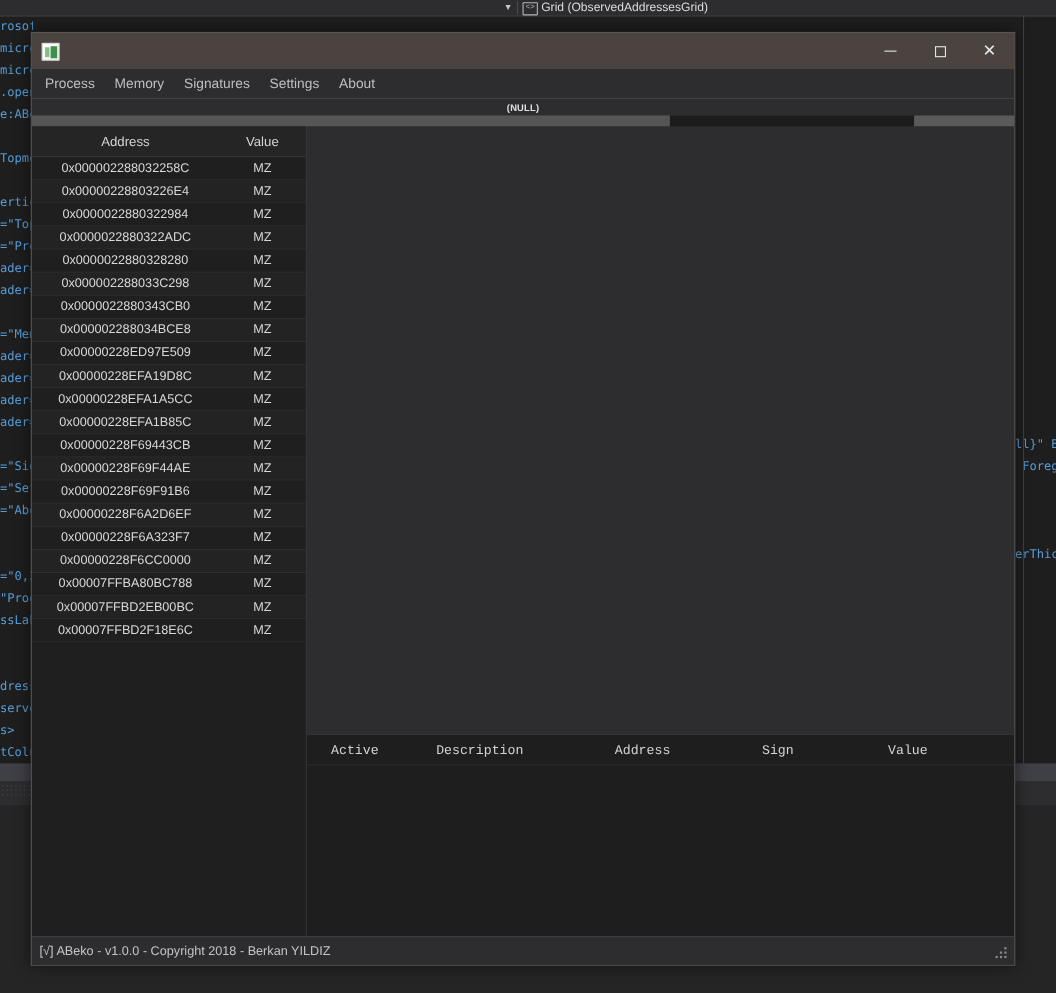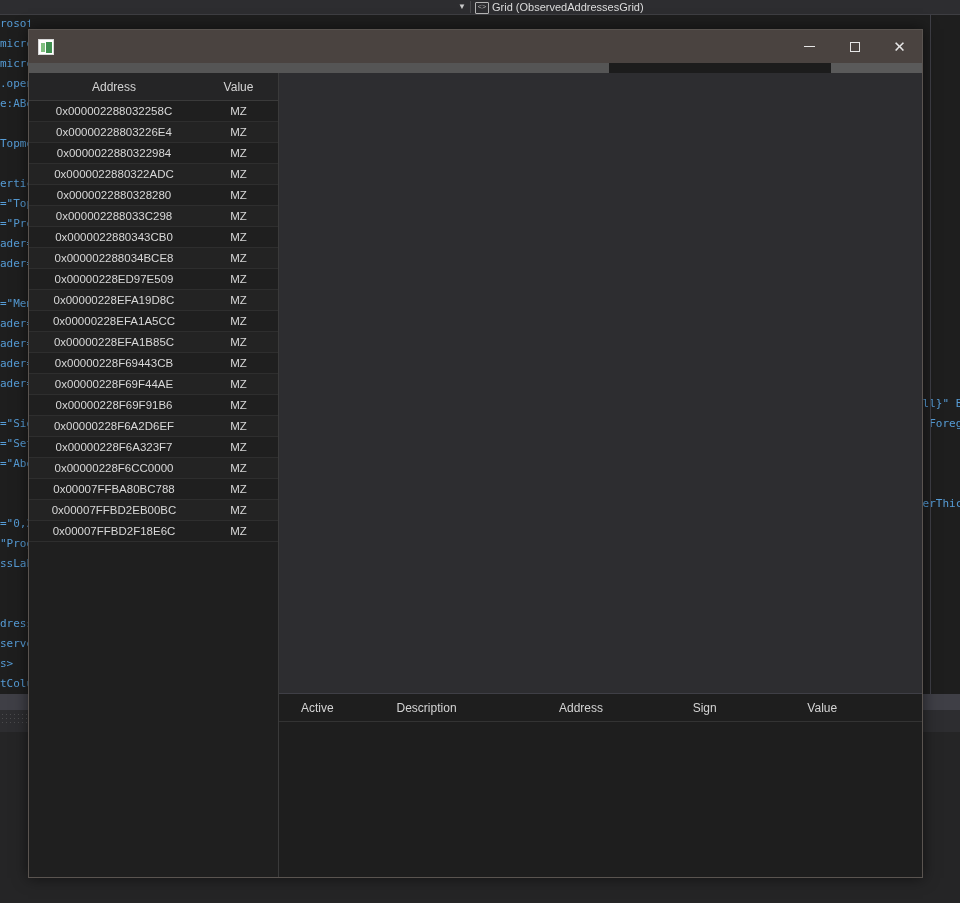--- a/index.html
+++ b/index.html
@@ -298,20 +298,21 @@
   }
 
   
   #bottom-table {
     height: 183px;
     background: #1e1e1e;
     border-top: 1px solid #3f3f46;
     display: flex;
     flex-direction: column;
     flex: 0 0 auto;
+    font-family: Liberation Mono, monospace;
   }
   #bt-head {
     height: 27px;
     display: flex;
     align-items: center;
     border-bottom: 1px solid #333333;
     background: #1e1e1e;
     flex: 0 0 auto;
   }
   #bt-head .bh {
@@ -550,21 +551,31 @@
         <span class="glyph-min"></span>
       </div>
     <div class="winbtn">
         <span class="glyph-max"></span>
       </div>
     <div class="winbtn">
         <span class="glyph-close">✕</span>
       </div>
   </div>
 
-
+  <div id="menubar">
+    <div class="menu-item">Process</div>
+    <div class="menu-item">Memory</div>
+    <div class="menu-item">Signatures</div>
+    <div class="menu-item">Settings</div>
+    <div class="menu-item">About</div>
+  </div>
+
+  <div id="nullstrip">
+    <span class="null-label">(NULL)</span>
+  </div>
 
   <div id="hbar">
     <div class="seg-a"></div>
     <div class="seg-b"></div>
     <div class="seg-c"></div>
   </div>
 
   <div id="body-split">
 
     <div id="addr-grid">
@@ -670,13 +681,24 @@
           <div class="bh bw-desc">Description</div>
           <div class="bh bw-addr">Address</div>
           <div class="bh bw-type">Sign</div>
           <div class="bh bw-value">Value</div>
         </div>
         <div id="bt-body"></div>
       </div>
     </div>
   </div>
 
+  <div id="statusbar">
+    <span id="status-text">[√] ABeko - v1.0.0 - Copyright 2018 - Berkan YILDIZ</span>
+    <span id="resize-grip">
+        <i style="left: 8px; top: 0px;"></i>
+        <i style="left: 4px; top: 4px;"></i>
+        <i style="left: 8px; top: 4px;"></i>
+        <i style="left: 0px; top: 8px;"></i>
+        <i style="left: 4px; top: 8px;"></i>
+        <i style="left: 8px; top: 8px;"></i>
+      </span>
+  </div>
 </div>
 
 </body></html>

